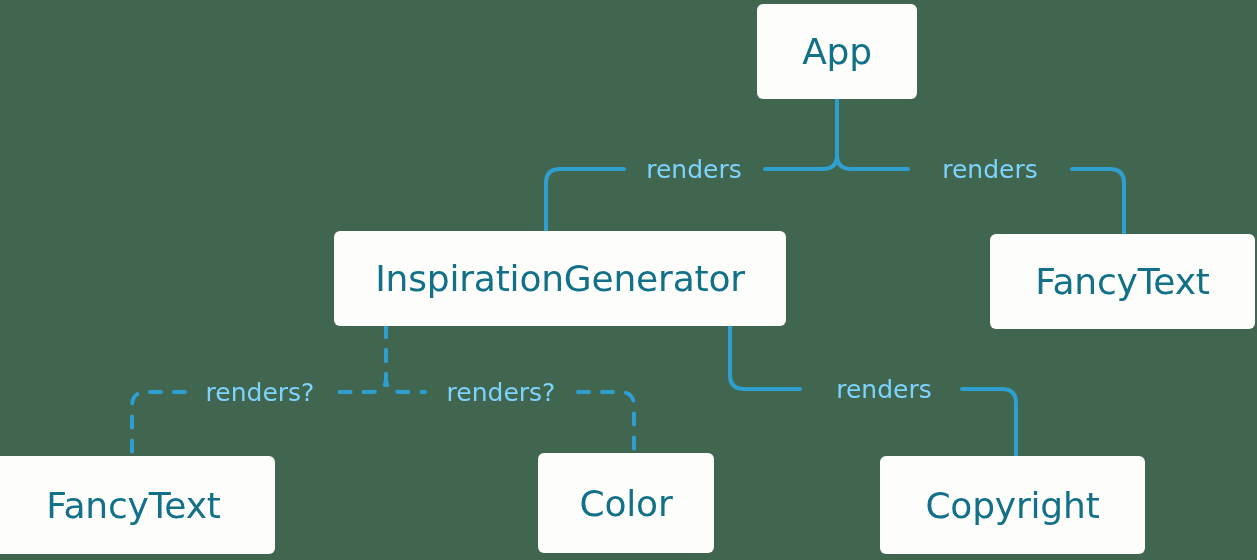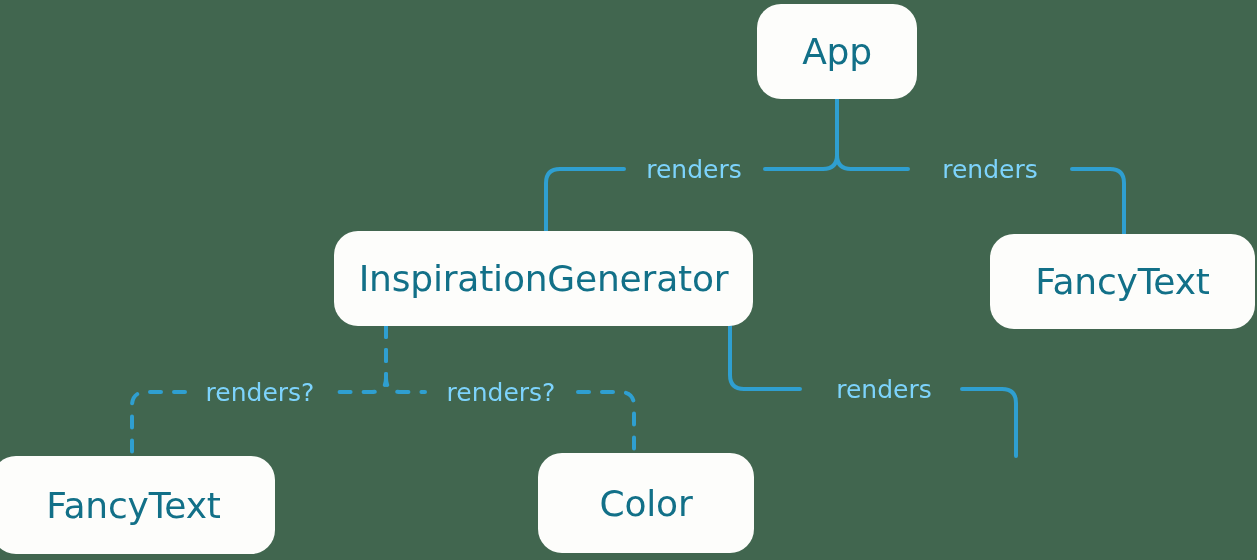--- a/index.html
+++ b/index.html
@@ -21,21 +21,21 @@
   #edges {
     position: absolute;
     left: 0;
     top: 0;
     width: 1257px;
     height: 560px;
   }
   .node {
     position: absolute;
     background: #fdfdfb;
-    border-radius: 24px;
+    border-radius: 6px;
     display: flex;
     align-items: center;
     justify-content: center;
     color: #127088;
     font-size: 36px;
     letter-spacing: -0.2px;
     box-sizing: border-box;
     white-space: nowrap;
   }
   .edge-label {
@@ -64,18 +64,19 @@
     <path d="M 386 326 L 386 378 Q 386 392 400 392 L 425 392 M 578 392 L 620 392 Q 634 392 634 406 L 634 453" fill="none" stroke="#2f9fd0" stroke-width="4" stroke-linecap="round" stroke-dasharray="11 13"></path>
   </svg>
 
   <div class="edge-label" style="left:694px; top:169px;">renders</div>
   <div class="edge-label" style="left:990px; top:169px;">renders</div>
   <div class="edge-label" style="left:260px; top:392px;">renders?</div>
   <div class="edge-label" style="left:501px; top:392px;">renders?</div>
   <div class="edge-label" style="left:884px; top:389px;">renders</div>
 
   <div class="node" style="left:757px; top:4px; width:160px; height:95px;">App</div>
-  <div class="node" style="left:334px; top:231px; width:419px; height:95px;">InspirationGenerator</div>
+  <div class="node" style="left:334px; top:231px; width:452px; height:95px;">InspirationGenerator</div>
   <div class="node" style="left:990px; top:234px; width:265px; height:95px;">FancyText</div>
   <div class="node" style="left:-8px; top:456px; width:283px; height:98px;">FancyText</div>
-  <div class="node" style="left:538px; top:453px; width:216px; height:100px;">Color</div>
+  <div class="node" style="left:538px; top:453px; width:176px; height:100px;">Color</div>
+  <div class="node" style="left:880px; top:456px; width:265px; height:98px;">Copyright</div>
 
 </div>
 
 </body></html>

